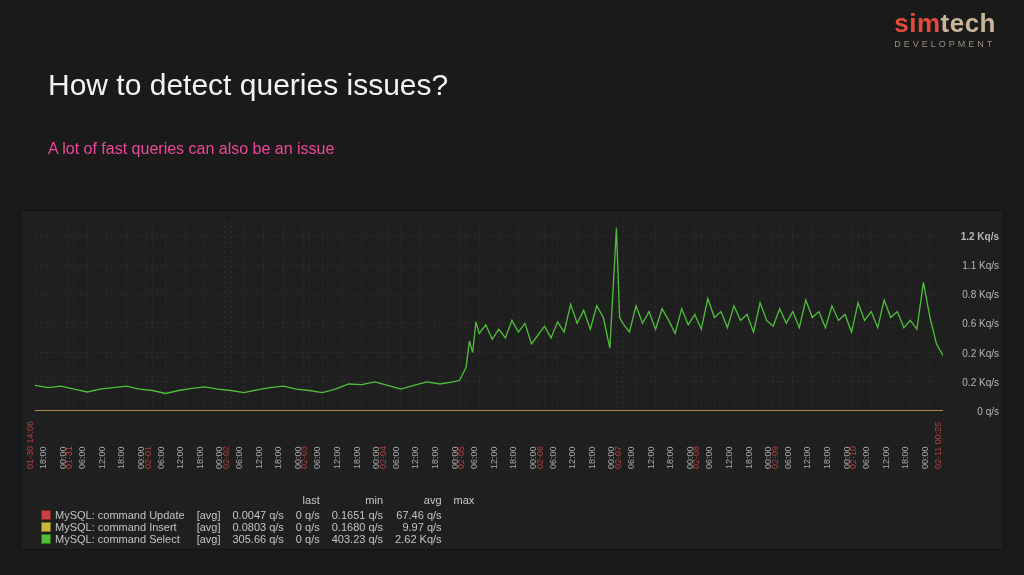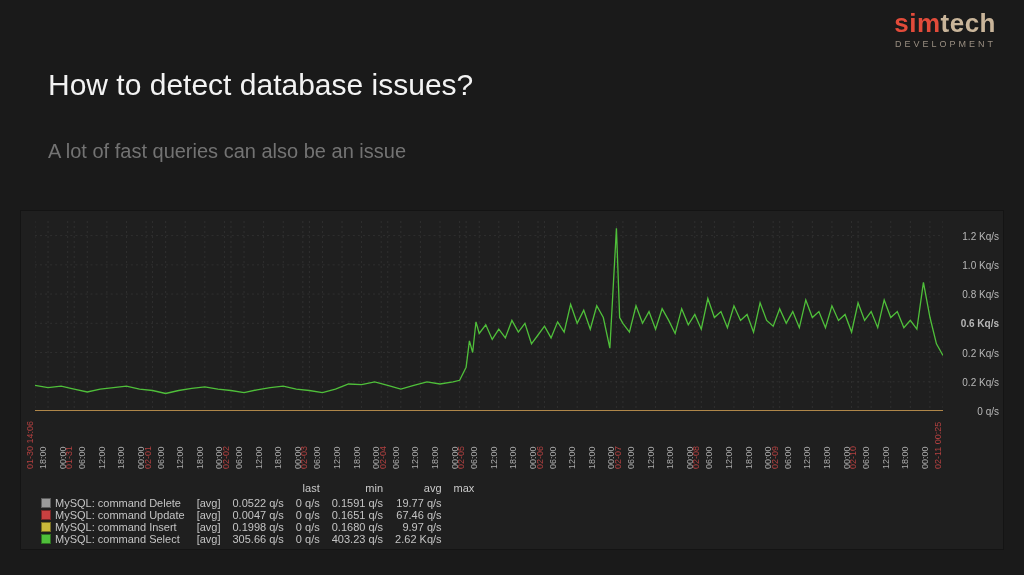--- a/index.html
+++ b/index.html
@@ -6,34 +6,33 @@
   html, body {
     width: 1024px; height: 575px;
     background: #1a1a1a;
     font-family: "Helvetica Neue", Arial, sans-serif;
     color: #e6e6e6;
     overflow: hidden;
     position: relative;
   }
   .brand {
     position: absolute; top: 10px; right: 28px;
-    text-align: right;
     line-height: 1;
   }
   .brand-name { font-size: 26px; font-weight: 700; letter-spacing: 0.5px; }
   .brand-name .s1 { color: #e24b3a; }
   .brand-name .s2 { color: #c9b59a; }
   .brand-sub { color: #9a8f82; font-size: 9px; letter-spacing: 3px; margin-top: 4px; }
   .title {
     position: absolute; left: 48px; top: 68px;
     font-size: 30px; font-weight: 400; color: #f3f3f3;
   }
   .subtitle {
     position: absolute; left: 48px; top: 140px;
-    font-size: 20px; color: #737373; text-align: center;
+    font-size: 16px; color: #ec4899; text-align: center;
   }
   .chart-panel {
     position: absolute;
     left: 20px; top: 210px;
     width: 984px; height: 340px;
     background: #1f1f1f;
     border: 1px solid #141414;
   }
   .plot-area {
     position: absolute;
@@ -83,21 +82,21 @@
 </head>
 <body>
 
 <div class="brand">
   <div class="brand-name">
     <span class="s1">sim</span><span class="s2">tech</span>
   </div>
   <div class="brand-sub">DEVELOPMENT</div>
 </div>
 
-<h1 class="title">How to detect database issues?</h1>
+<h1 class="title">How to detect queries issues?</h1>
 <div class="subtitle">A lot of fast queries can also be an issue</div>
 
 <div class="chart-panel">
 
   <div class="plot-area">
     <svg class="plot-svg" id="plot-svg" viewBox="0 0 900 190" preserveAspectRatio="none">
         <g class="grid">
           <line x1="0" x2="0" y1="0" y2="190"></line>
           <line x1="12.949640287769785" x2="12.949640287769785" y1="0" y2="190"></line>
           <line x1="32.37410071942446" x2="32.37410071942446" y1="0" y2="190"></line>
@@ -171,24 +170,24 @@
         <line class="series-flat" stroke="#c94040" x1="0" x2="900" y1="189.99926923076924" y2="189.99926923076924"></line>
         <line class="series-flat" stroke="#c9b93a" x1="0" x2="900" y1="189.98392307692308" y2="189.98392307692308"></line>
         <path d="M0.0 164.4 L12.9 166.6 L25.9 165.2 L38.8 168.1 L51.8 171.0 L64.7 168.1 L77.7 166.6 L90.6 165.2 L103.6 168.1 L116.5 169.5 L129.5 172.5 L142.4 169.5 L155.4 167.3 L168.3 165.9 L181.3 168.1 L194.2 169.5 L207.2 171.7 L220.1 168.8 L233.1 166.6 L246.0 165.2 L259.0 168.1 L271.9 169.5 L284.9 171.7 L297.8 168.1 L310.8 163.0 L323.7 163.7 L336.7 160.8 L349.6 164.4 L362.6 168.1 L375.5 164.4 L388.5 160.8 L401.4 163.0 L414.4 160.8 L420.9 159.3 L427.3 146.2 L430.6 119.8 L433.8 131.5 L437.1 100.8 L440.3 112.5 L446.8 103.8 L453.2 118.4 L459.7 108.2 L466.2 116.9 L472.7 99.4 L479.1 111.1 L485.6 102.3 L492.1 122.8 L498.6 114.0 L505.0 105.2 L511.5 116.9 L518.0 100.8 L524.5 111.1 L530.9 83.3 L537.4 102.3 L543.9 89.2 L550.4 108.2 L556.8 84.8 L563.3 96.5 L569.8 127.2 L576.3 7.3 L579.5 96.5 L582.7 102.3 L589.2 111.1 L595.7 84.8 L602.2 102.3 L608.6 90.6 L615.1 108.2 L621.6 87.7 L628.1 99.4 L634.5 112.5 L641.0 87.7 L647.5 103.8 L654.0 93.5 L660.4 108.2 L666.9 77.5 L673.4 96.5 L679.9 90.6 L686.3 106.7 L692.8 84.8 L699.3 99.4 L705.8 93.5 L712.2 111.1 L718.7 81.8 L725.2 99.4 L731.7 105.2 L738.1 87.7 L744.6 102.3 L751.1 90.6 L757.6 106.7 L764.0 78.9 L770.5 96.5 L777.0 90.6 L783.5 106.7 L789.9 84.8 L796.4 99.4 L802.9 93.5 L809.4 111.1 L815.8 81.8 L822.3 99.4 L828.8 90.6 L835.3 106.7 L841.7 78.9 L848.2 96.5 L854.7 90.6 L861.2 106.7 L867.6 99.4 L874.1 108.2 L880.6 61.4 L887.1 96.5 L893.5 122.8 L900.0 134.5" class="series-select" stroke="#4fbf3a"></path>
       </svg>
   </div>
 
   <div class="y-ticks" id="y-ticks">
       <div class="y-tick" style="top: 100%;">0 q/s</div>
       <div class="y-tick" style="top: 84.6154%;">0.2 Kq/s</div>
       <div class="y-tick" style="top: 69.2308%;">0.2 Kq/s</div>
-      <div class="y-tick" style="top: 53.8462%; font-weight: bold;">0.6 Kq/s</div>
+      <div class="y-tick" style="top: 53.8462%;">0.6 Kq/s</div>
       <div class="y-tick" style="top: 38.4615%;">0.8 Kq/s</div>
-      <div class="y-tick" style="top: 23.0769%;">1.0 Kq/s</div>
-      <div class="y-tick" style="top: 7.69231%;">1.2 Kq/s</div>
+      <div class="y-tick" style="top: 23.0769%;">1.1 Kq/s</div>
+      <div class="y-tick" style="top: 7.69231%; font-weight: bold;">1.2 Kq/s</div>
     </div>
   <div class="x-ticks" id="x-ticks">
       <div class="x-tick date" style="left: 0%;">01-30 14:06</div>
       <div class="x-tick" style="left: 1.43885%;">18:00</div>
       <div class="x-tick" style="left: 3.59712%;">00:00</div>
       <div class="x-tick date" style="left: 4.31655%;">01-31</div>
       <div class="x-tick" style="left: 5.7554%;">06:00</div>
       <div class="x-tick" style="left: 7.91367%;">12:00</div>
       <div class="x-tick" style="left: 10.0719%;">18:00</div>
       <div class="x-tick" style="left: 12.2302%;">00:00</div>
@@ -252,39 +251,31 @@
           <th></th>
           <th></th>
           <th>last</th>
           <th>min</th>
           <th>avg</th>
           <th>max</th>
         </tr>
       </thead>
     <tbody id="legend-body">
         <tr>
-          <td class="lbl"><span class="swatch" style="background: rgb(154, 154, 154);"></span><span>MySQL: command Delete</span></td>
-          <td class="lbl">[avg]</td>
-          <td>0.0522 q/s</td>
-          <td>0 q/s</td>
-          <td>0.1591 q/s</td>
-          <td>19.77 q/s</td>
-        </tr>
-        <tr>
           <td class="lbl"><span class="swatch" style="background: rgb(201, 64, 64);"></span><span>MySQL: command Update</span></td>
           <td class="lbl">[avg]</td>
           <td>0.0047 q/s</td>
           <td>0 q/s</td>
           <td>0.1651 q/s</td>
           <td>67.46 q/s</td>
         </tr>
         <tr>
           <td class="lbl"><span class="swatch" style="background: rgb(201, 185, 58);"></span><span>MySQL: command Insert</span></td>
           <td class="lbl">[avg]</td>
-          <td>0.1998 q/s</td>
+          <td>0.0803 q/s</td>
           <td>0 q/s</td>
           <td>0.1680 q/s</td>
           <td>9.97 q/s</td>
         </tr>
         <tr>
           <td class="lbl"><span class="swatch" style="background: rgb(79, 191, 58);"></span><span>MySQL: command Select</span></td>
           <td class="lbl">[avg]</td>
           <td>305.66 q/s</td>
           <td>0 q/s</td>
           <td>403.23 q/s</td>

